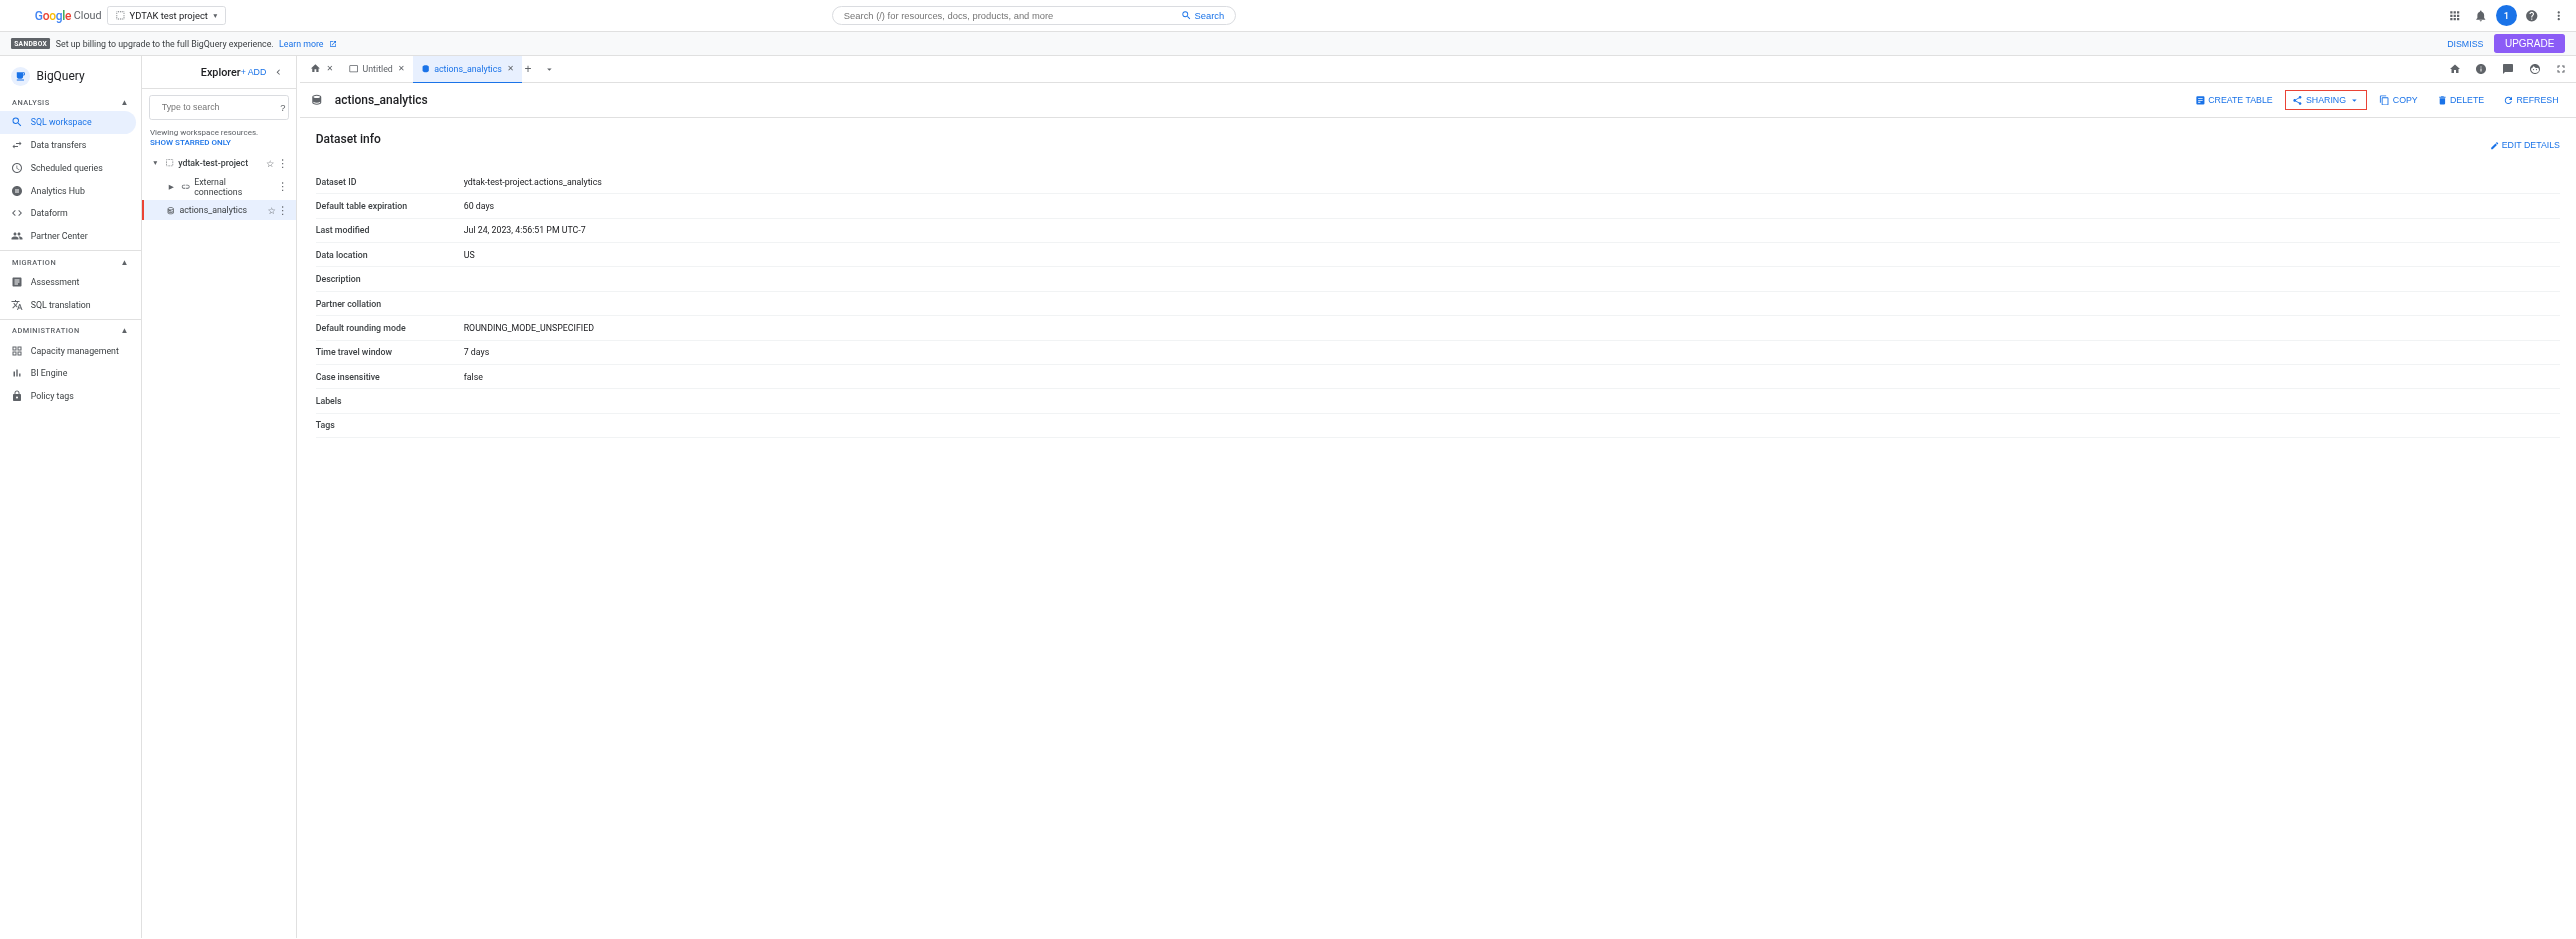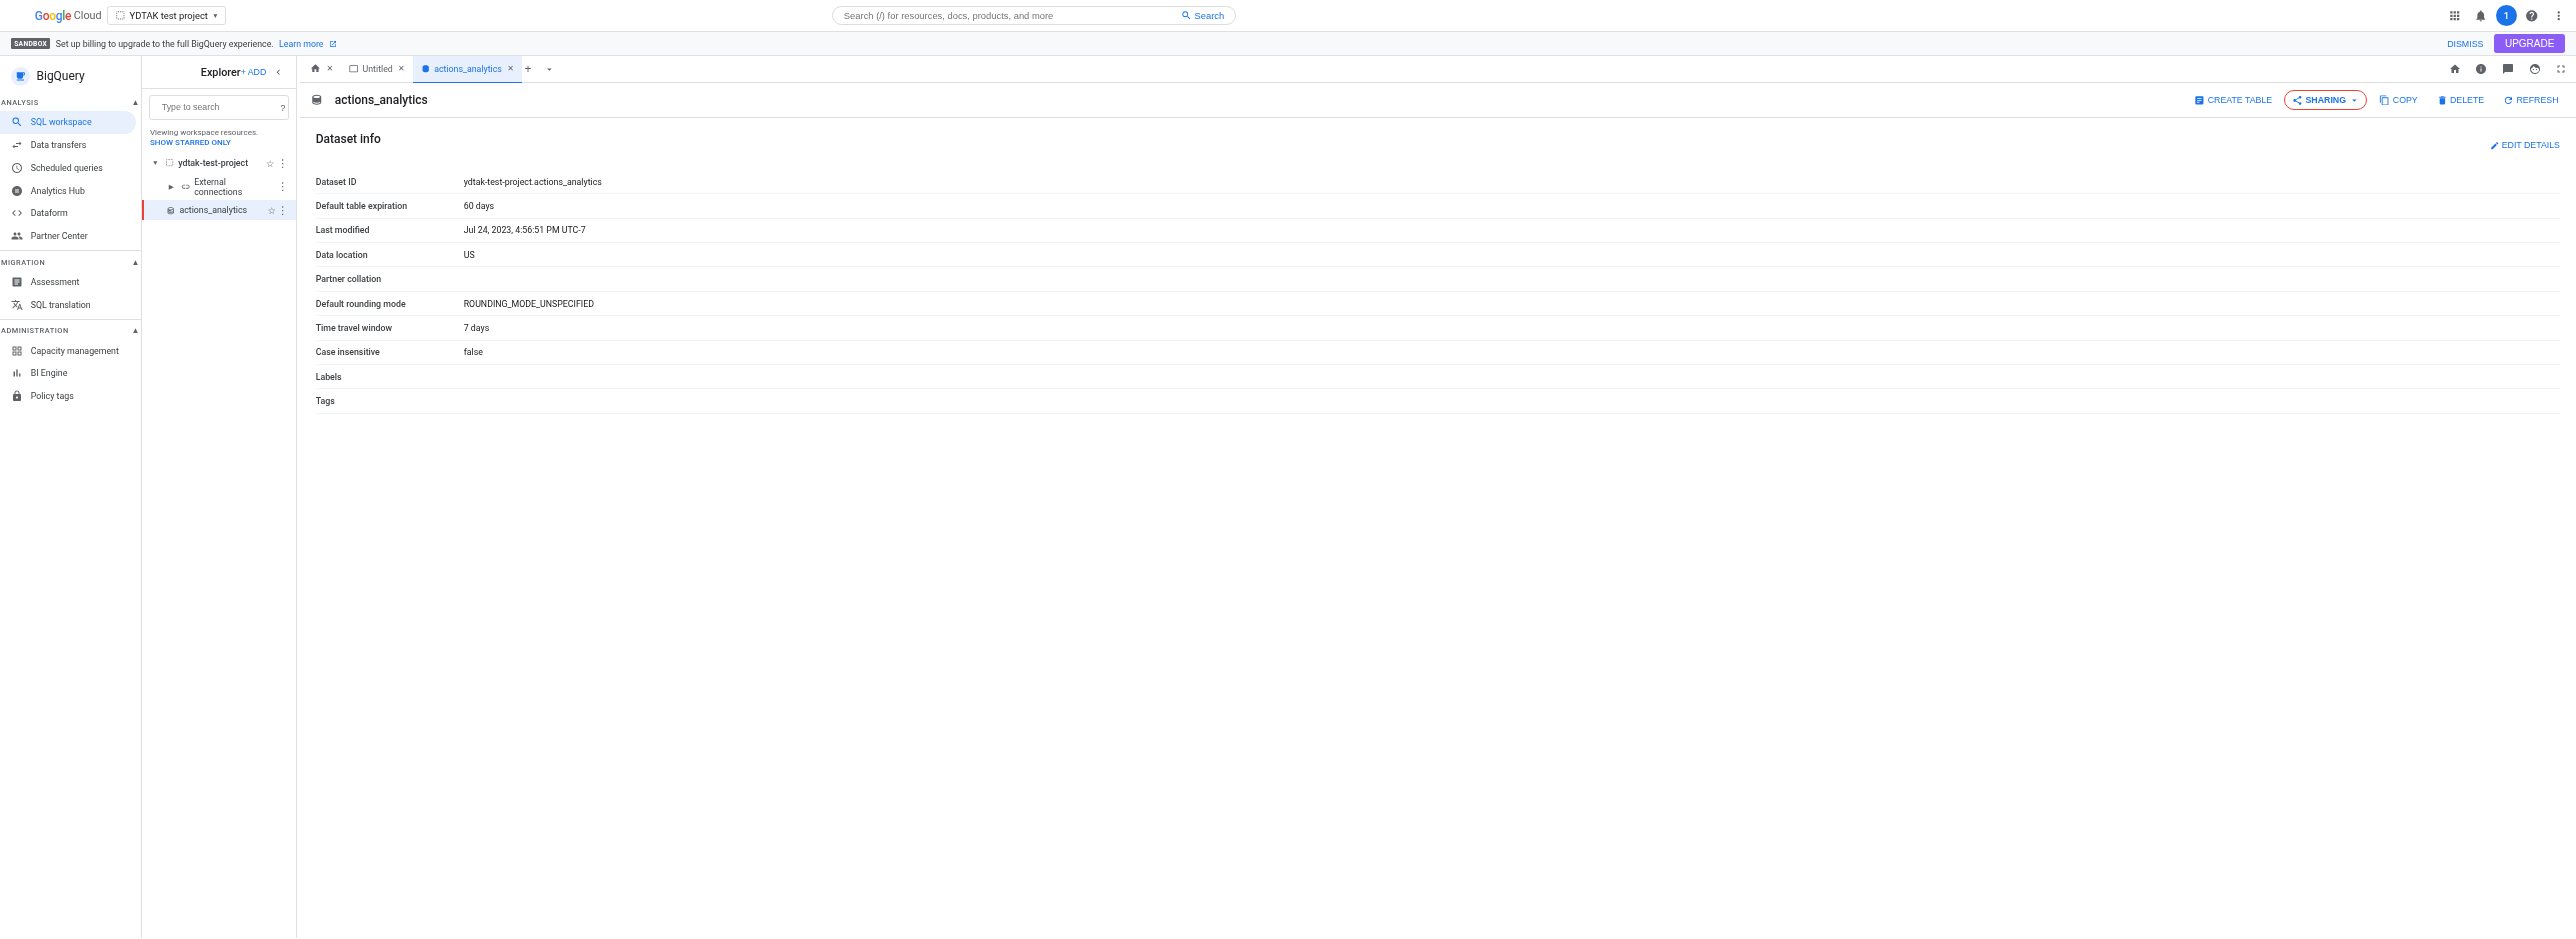--- a/index.html
+++ b/index.html
@@ -84,21 +84,21 @@
       display: flex; align-items: center; gap: 6.7px;
       padding: 5.4px 10.8px 8px;
     }
     .sidebar-header-icon {
       width: 19px; height: 19px; background: #e8f0fe; border-radius: 50%;
       display: flex; align-items: center; justify-content: center; color: #1a73e8; font-size: 9.4px;
     }
     .sidebar-header-title { font-size: 12px; font-weight: 400; color: #202124; }
     .section-header {
       display: flex; align-items: center; justify-content: space-between;
-      padding: 4px 1px; color: #5f6368; font-size: 7.4px; font-weight: 500;
+      padding: 4px 12px; color: #5f6368; font-size: 7.4px; font-weight: 500;
       text-transform: uppercase; letter-spacing: 0.5px; cursor: pointer;
     }
     .section-header .arrow { font-size: 8px; }
     .sidebar-item {
       display: flex; align-items: center; gap: 8px;
       padding: 5.4px 10.8px; cursor: pointer; color: #3c4043; font-size: 8.8px;
       border-radius: 0 16px 16px 0; margin-right: 5.4px;
     }
     .sidebar-item.active { background: #e8f0fe; color: #1a73e8; }
     .sidebar-item .item-icon { width: 12px; height: 12px; display: flex; align-items: center; justify-content: center; flex-shrink: 0; }
@@ -176,22 +176,21 @@
     .toolbar-spacer { flex: 1; }
     .toolbar-btn {
       display: flex; align-items: center; gap: 2.7px;
       background: none; border: none; cursor: pointer;
       color: #1a73e8; font-size: 8.8px; font-weight: 500; padding: 4px 6.7px;
       border-radius: 2.7px;
     }
     .toolbar-btn.create-table { background: none; }
     .toolbar-btn.sharing {
       border: 1.3px solid #ea4335; color: #1a73e8;
-      border-radius: 10px;
-      font-weight: bold;
+      border-radius: 0;
     }
     .toolbar-btn.delete { color: #1a73e8; }
     .toolbar-btn.refresh { color: #1a73e8; }
     .toolbar-btn svg { width: 10.8px; height: 10.8px; }
 
     
     .dataset-info { padding: 13.5px 16px; }
     .dataset-info-title { font-size: 12px; font-weight: 500; color: #202124; margin-bottom: 13.5px; }
     .info-table { width: 100%; border-collapse: collapse; }
     .info-table tr { border-bottom: 0.7px solid #f1f3f4; }
@@ -592,20 +591,24 @@
   </tr>
               <tr>
     <td class="label">Last modified</td>
     <td class="value">Jul 24, 2023, 4:56:51 PM UTC-7</td>
   </tr>
               <tr>
     <td class="label">Data location</td>
     <td class="value">US</td>
   </tr>
               <tr>
+    <td class="label">Description</td>
+    <td class="value"></td>
+  </tr>
+              <tr>
     <td class="label">Partner collation</td>
     <td class="value"></td>
   </tr>
               <tr>
     <td class="label">Default rounding mode</td>
     <td class="value">ROUNDING_MODE_UNSPECIFIED</td>
   </tr>
               <tr>
     <td class="label">Time travel window</td>
     <td class="value">7 days</td>

